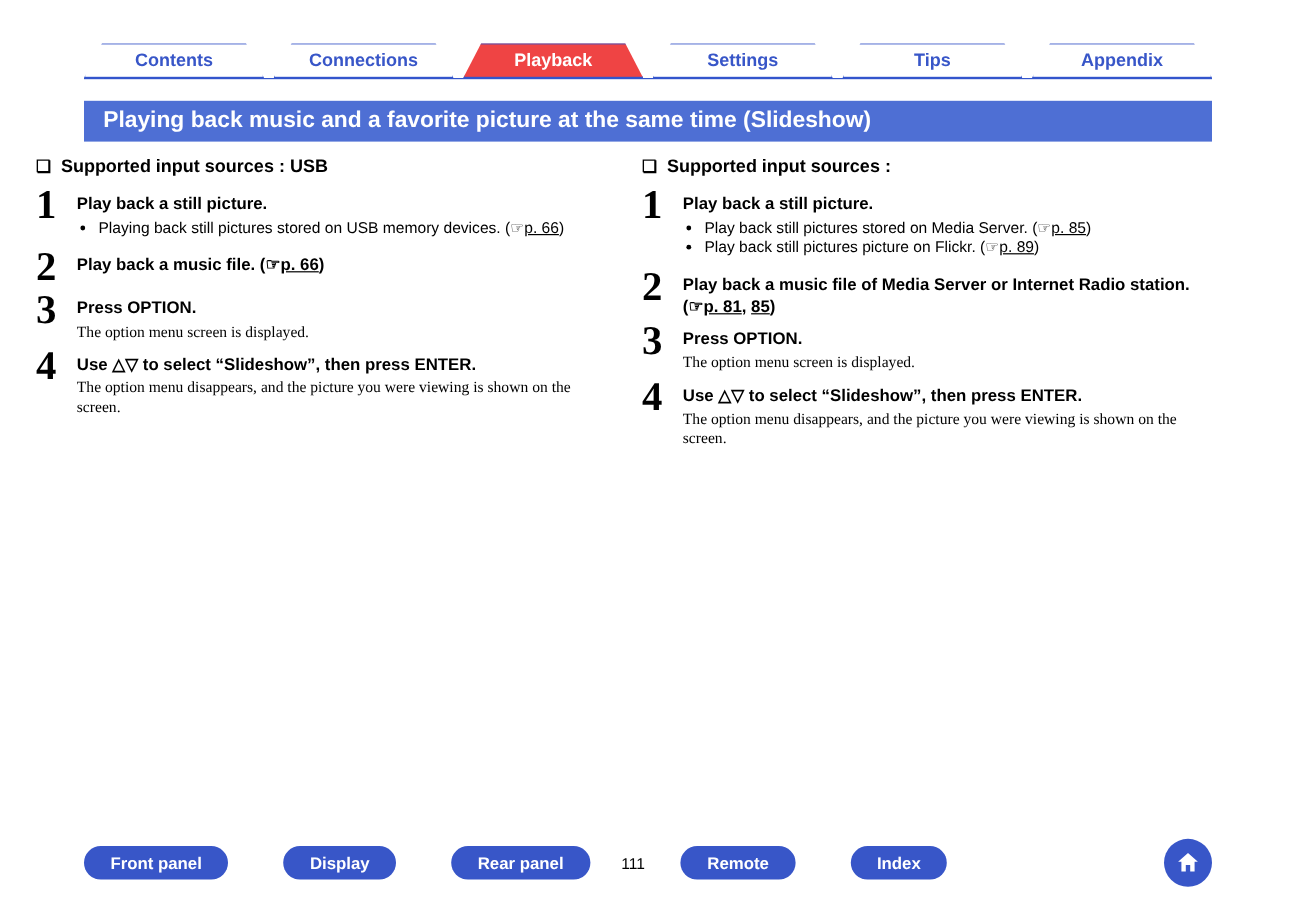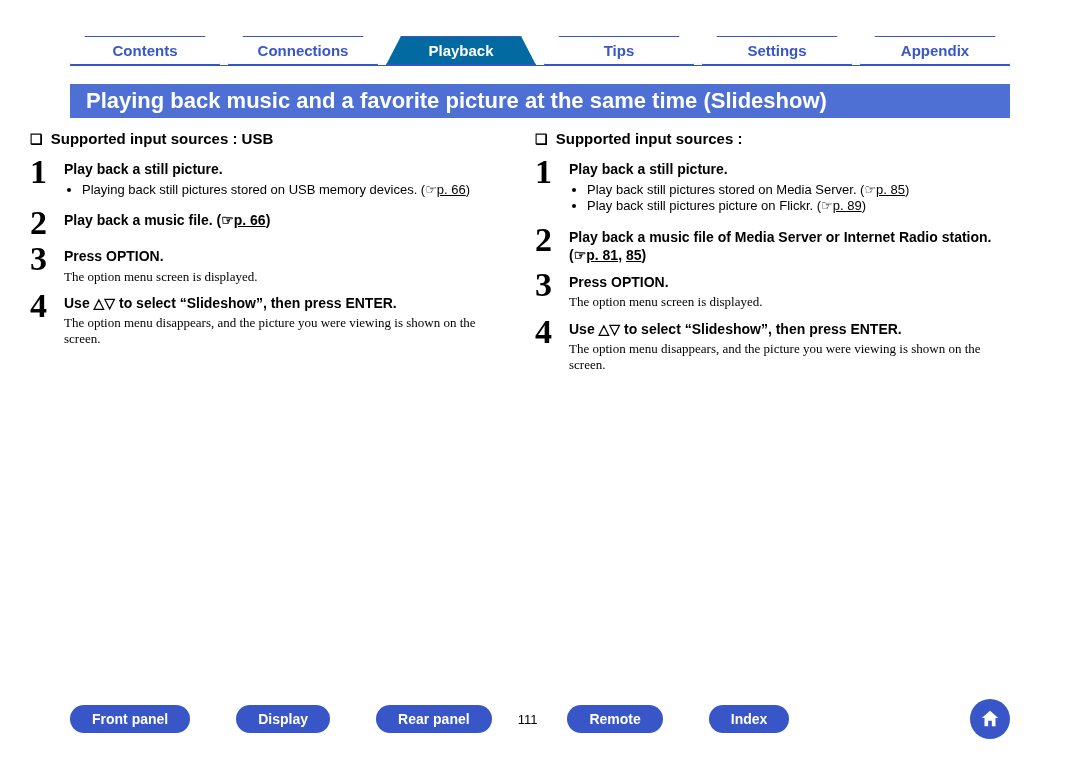--- a/index.html
+++ b/index.html
@@ -36,34 +36,34 @@
     font-size: 15px;
     font-weight: bold;
     color: #3856c8;
     border: 1px solid #3856c8;
     border-bottom: 1px solid #3355cc;
     clip-path: polygon(10% 0, 90% 0, 100% 100%, 0 100%);
     cursor: pointer;
     background: #fff;
   }
   .tab.active {
-    background: #0369a1;
+    background: #ef4444;
     color: #fff;
   }
   
   .titlebar {
     margin: 18px 70px 0 70px;
     background: #4e6fd4;
     color: #fff;
     height: 34px;
     display: flex;
     align-items: center;
     padding-left: 16px;
     font-weight: bold;
-    font-size: 22px;
+    font-size: 19px;
   }
   
   .columns {
     margin: 12px 70px 0 30px;
     display: flex;
     gap: 30px;
   }
   .col { width: 50%; }
   .section-head {
     font-weight: bold;
@@ -151,22 +151,22 @@
   .homebtn svg { width: 22px; height: 22px; fill: #fff; }
 </style>
 </head>
 <body>
 
 <div class="topnav">
   <div class="topnav-inner">
     <div class="tab">Contents</div>
     <div class="tab">Connections</div>
     <div class="tab active">Playback</div>
+    <div class="tab">Settings</div>
     <div class="tab">Tips</div>
-    <div class="tab">Settings</div>
     <div class="tab">Appendix</div>
   </div>
 </div>
 
 <div class="titlebar">Playing back music and a favorite picture at the same time (Slideshow)</div>
 
 <div class="columns">
 
   <div class="col">
     <div class="section-head">

